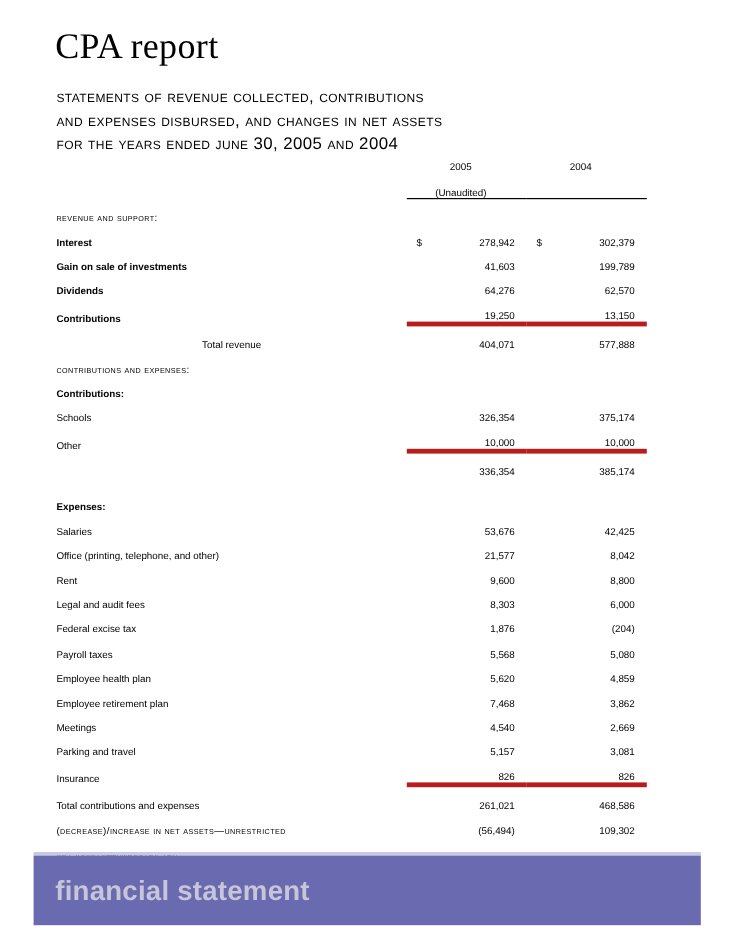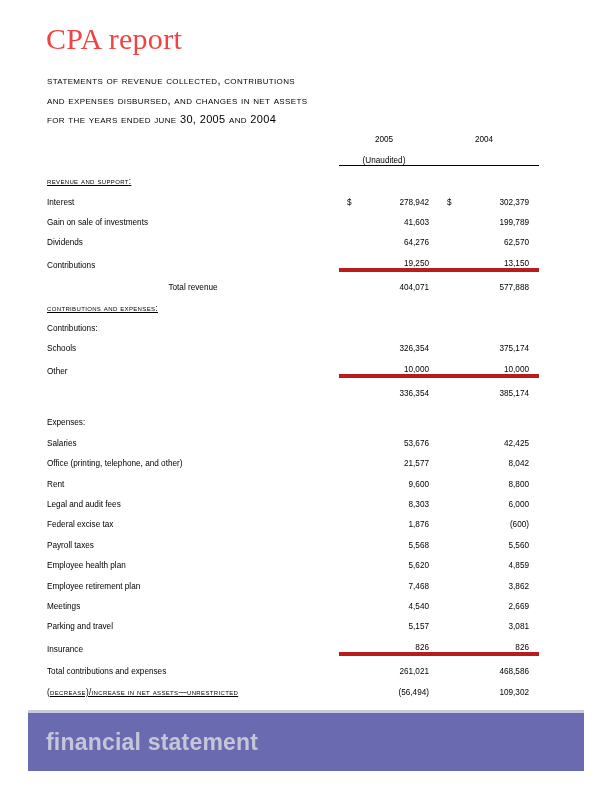--- a/index.html
+++ b/index.html
@@ -16,34 +16,34 @@
     overflow: hidden;
   }
 
   
   .page-title {
     position: absolute;
     left: 46px;
     top: 22px;
     font-family: "Liberation Serif", serif;
     font-size: 30px;
-    color: #ef4444;
+    color: #000000;
     letter-spacing: 0.3px;
     white-space: nowrap;
   }
 
   
   .stmt-heading {
     position: absolute;
     left: 47px;
     top: 71px;
     width: 460px;
   }
   .stmt-heading .line {
-    font-size: 11px;
+    font-size: 14px;
     font-variant: small-caps;
     text-transform: lowercase;
     letter-spacing: 0.35px;
     line-height: 19.5px;
     white-space: nowrap;
   }
 
   
   .fin-table {
     position: absolute;
@@ -57,23 +57,23 @@
     padding: 0;
     vertical-align: bottom;
     font-size: 8.2px;
     height: 20.4px;
   }
   .col-label { width: 292px; }
   .col-num   { width: 100px; }
 
   
   .lbl          { white-space: nowrap; }
-  .lbl.sc       { font-variant: small-caps; text-transform: lowercase; letter-spacing: 0.35px; text-decoration: underline; }
+  .lbl.sc       { font-variant: small-caps; text-transform: lowercase; letter-spacing: 0.35px; }
   .ind0 { padding-left: 0px; }
-  .ind1 { padding-left: 14px; }
+  .ind1 { padding-left: 14px; font-weight: bold; }
   .ind2 { padding-left: 28px; }
   .ind3 { padding-left: 42px; }
   .ind4 { padding-left: 66px; text-align: center; }
 
   
   .num {
     text-align: right;
     white-space: nowrap;
     padding-right: 10px !important;
     position: relative;
@@ -267,26 +267,26 @@
       <td class="num">8,800</td>
     </tr>
     <tr>
       <td class="lbl ind2">Legal and audit fees</td>
       <td class="num">8,303</td>
       <td class="num">6,000</td>
     </tr>
     <tr>
       <td class="lbl ind2">Federal excise tax</td>
       <td class="num">1,876</td>
-      <td class="num">(600)</td>
+      <td class="num">(204)</td>
     </tr>
     <tr>
       <td class="lbl ind2">Payroll taxes</td>
       <td class="num">5,568</td>
-      <td class="num">5,560</td>
+      <td class="num">5,080</td>
     </tr>
     <tr>
       <td class="lbl ind2">Employee health plan</td>
       <td class="num">5,620</td>
       <td class="num">4,859</td>
     </tr>
     <tr>
       <td class="lbl ind2">Employee retirement plan</td>
       <td class="num">7,468</td>
       <td class="num">3,862</td>

